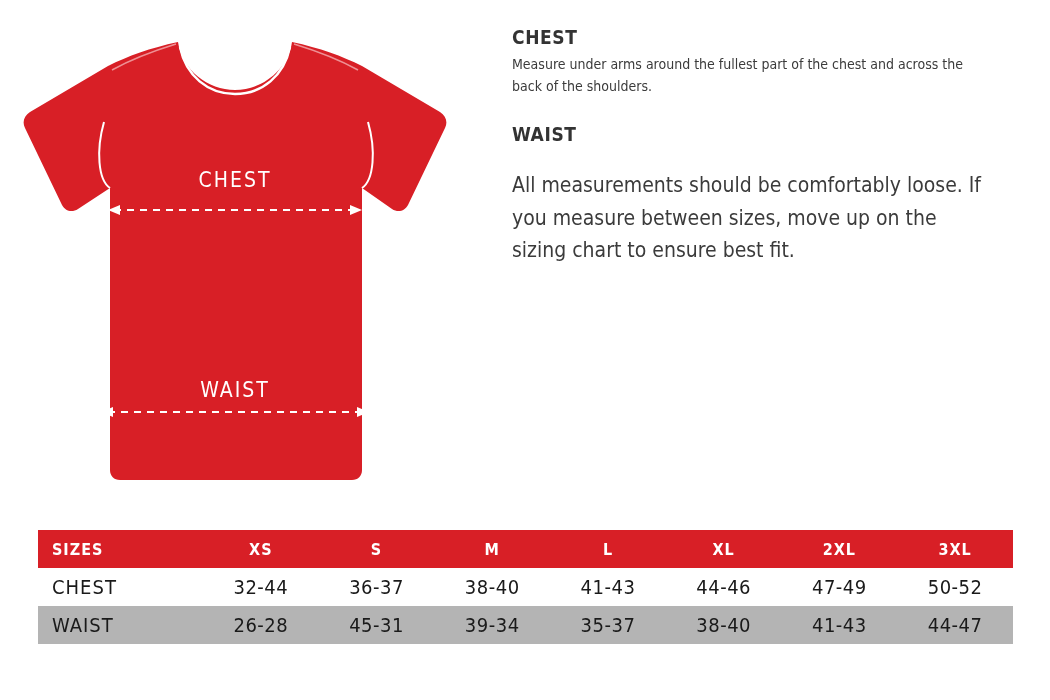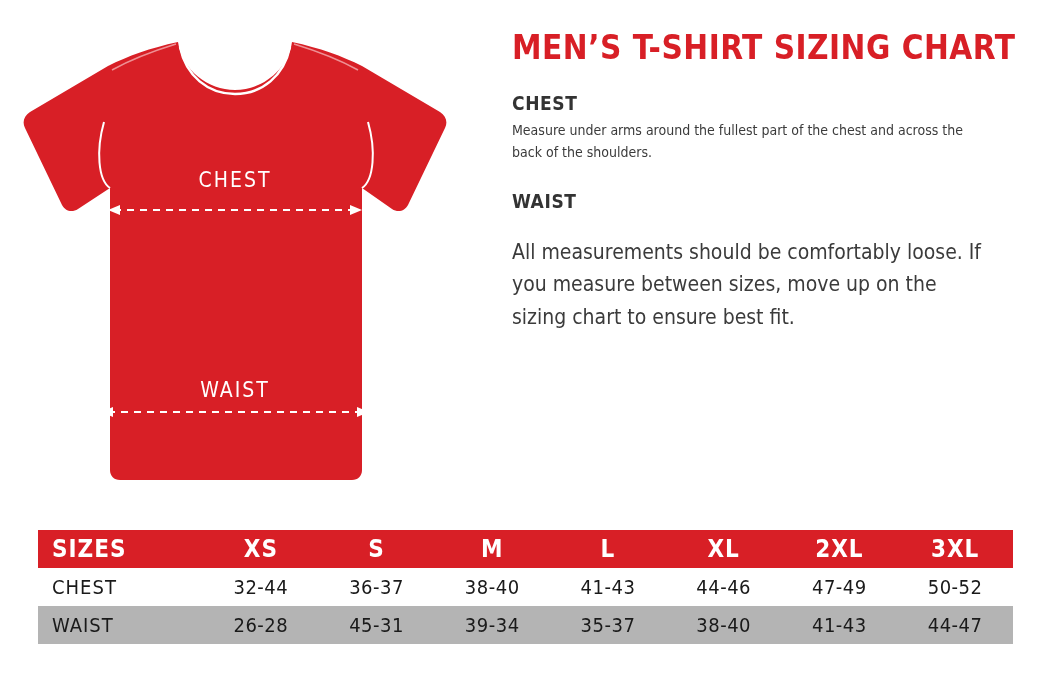--- a/index.html
+++ b/index.html
@@ -77,21 +77,21 @@
   .size-table td, .size-table th {
     height:38px;
     font-family:"DejaVu Sans Condensed","Liberation Sans", sans-serif;
     font-size:20px;
     letter-spacing:0.5px;
     text-align:center;
     vertical-align:middle;
   }
   .size-table tr.head-row { background:#d81f26; }
   .size-table tr.head-row th {
-    color:#ffffff; font-weight:bold; font-size:24px; letter-spacing:1px;
+    color:#ffffff; font-weight:bold; font-size:16px; letter-spacing:1px;
   }
   .size-table tr.row-chest { background:#ffffff; }
   .size-table tr.row-waist { background:#b4b4b4; }
   .size-table tr.row-chest td, .size-table tr.row-waist td { color:#1a1a1a; }
   .size-table .rowlabel {
     text-align:left; padding-left:14px; font-weight:normal; letter-spacing:1px;
   }
   .size-table tr.head-row th.rowlabel { font-weight:bold; }
   .col-first { width:165px; }
 </style>
@@ -143,21 +143,20 @@
         <polygon points="101,412 113,407 113,417" fill="#ffffff"></polygon>
         <polygon points="369,412 357,407 357,417" fill="#ffffff"></polygon>
       </g>
     </svg>
 
     <div class="dim-label" id="chest-label">CHEST</div>
     <div class="dim-label" id="waist-label">WAIST</div>
   </div>
 
   <div class="info-panel">
-    <div class="chart-title">MEN’S T-SHIRT SIZING CHART</div>
 
     <div class="section">
       <div class="section-head">CHEST</div>
       <div class="section-body">Measure under arms around the fullest part of the chest and across the back of the shoulders.</div>
     </div>
 
     <div class="section">
       <div class="section-head">WAIST</div>
     </div>
 

